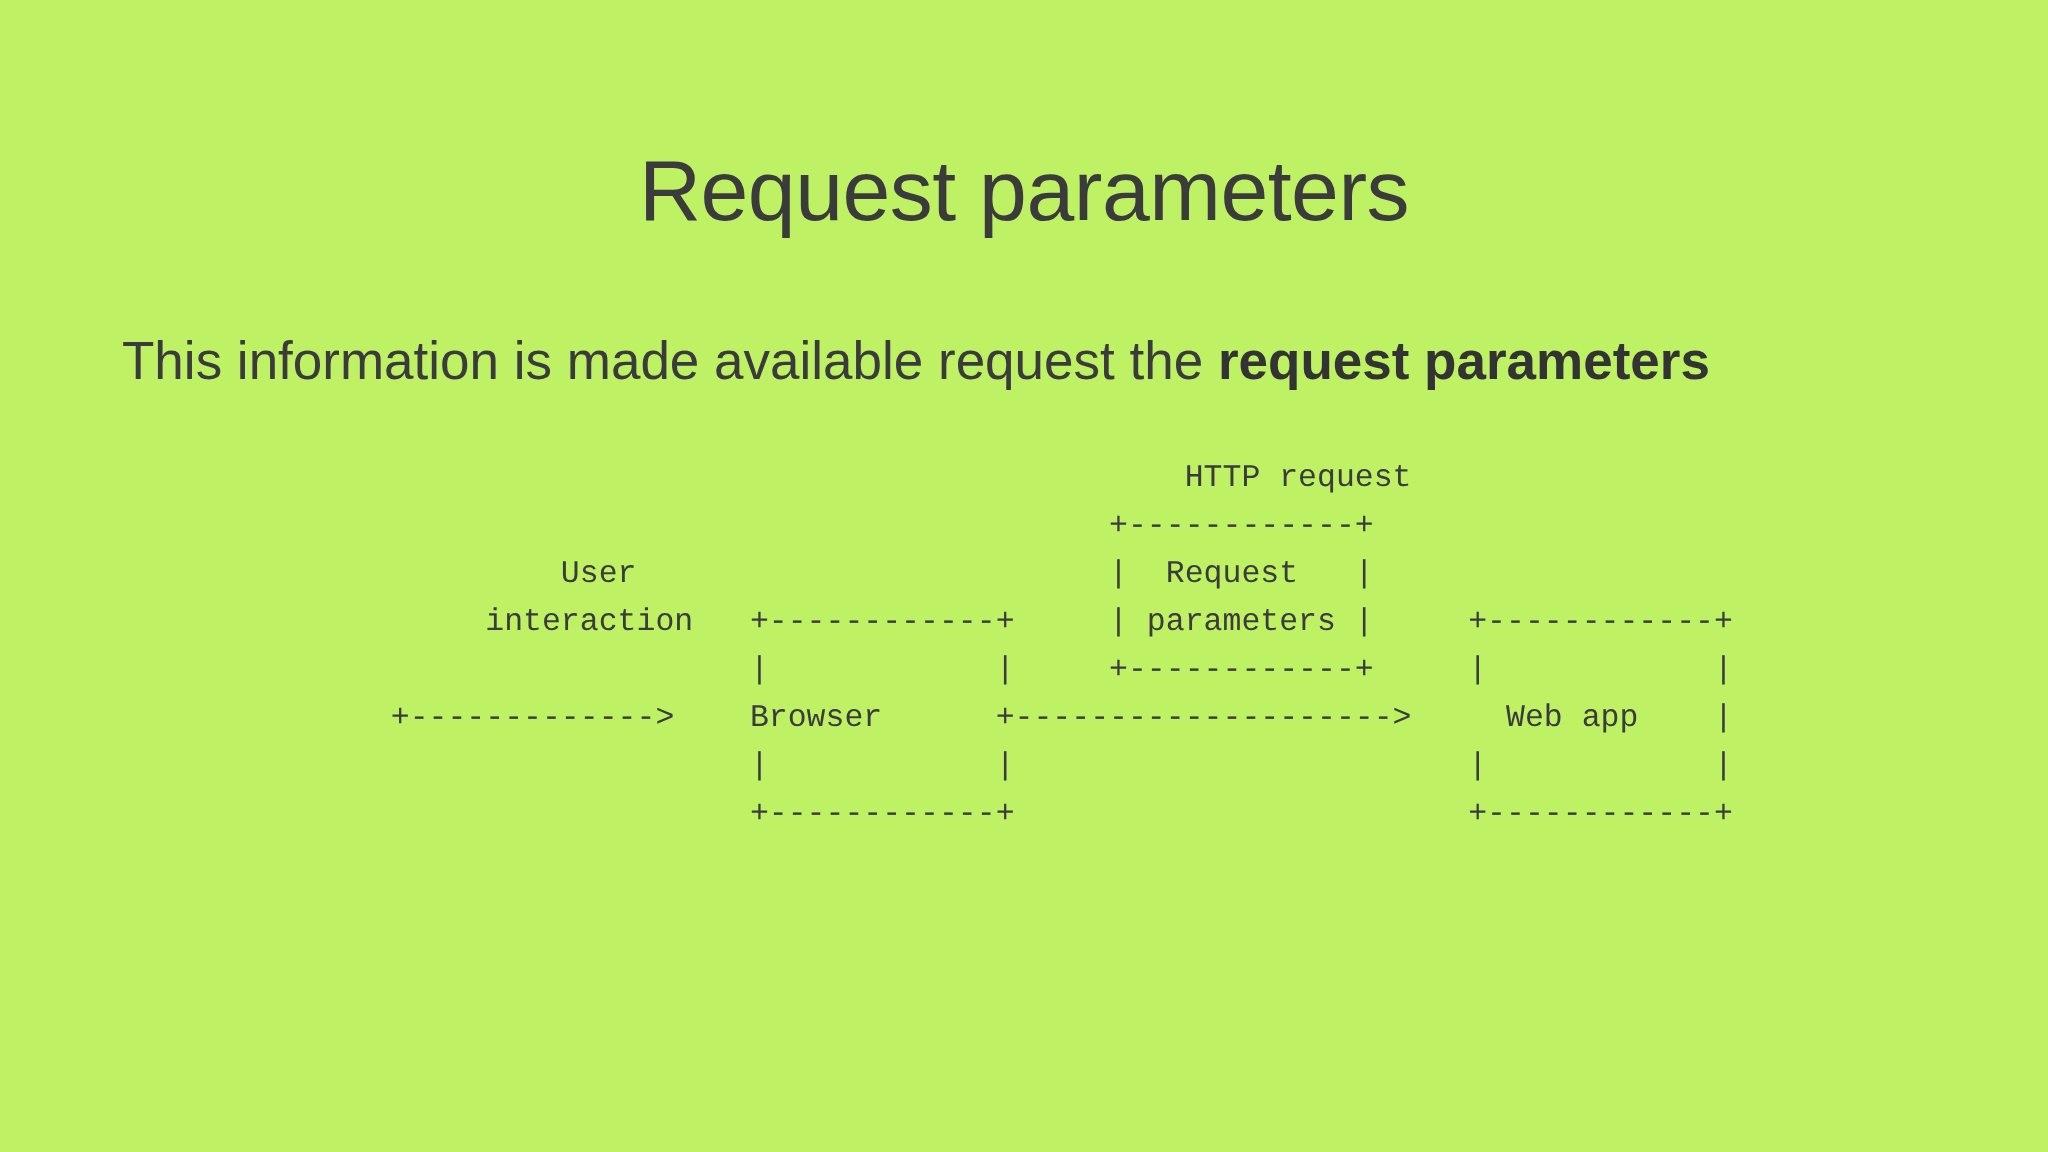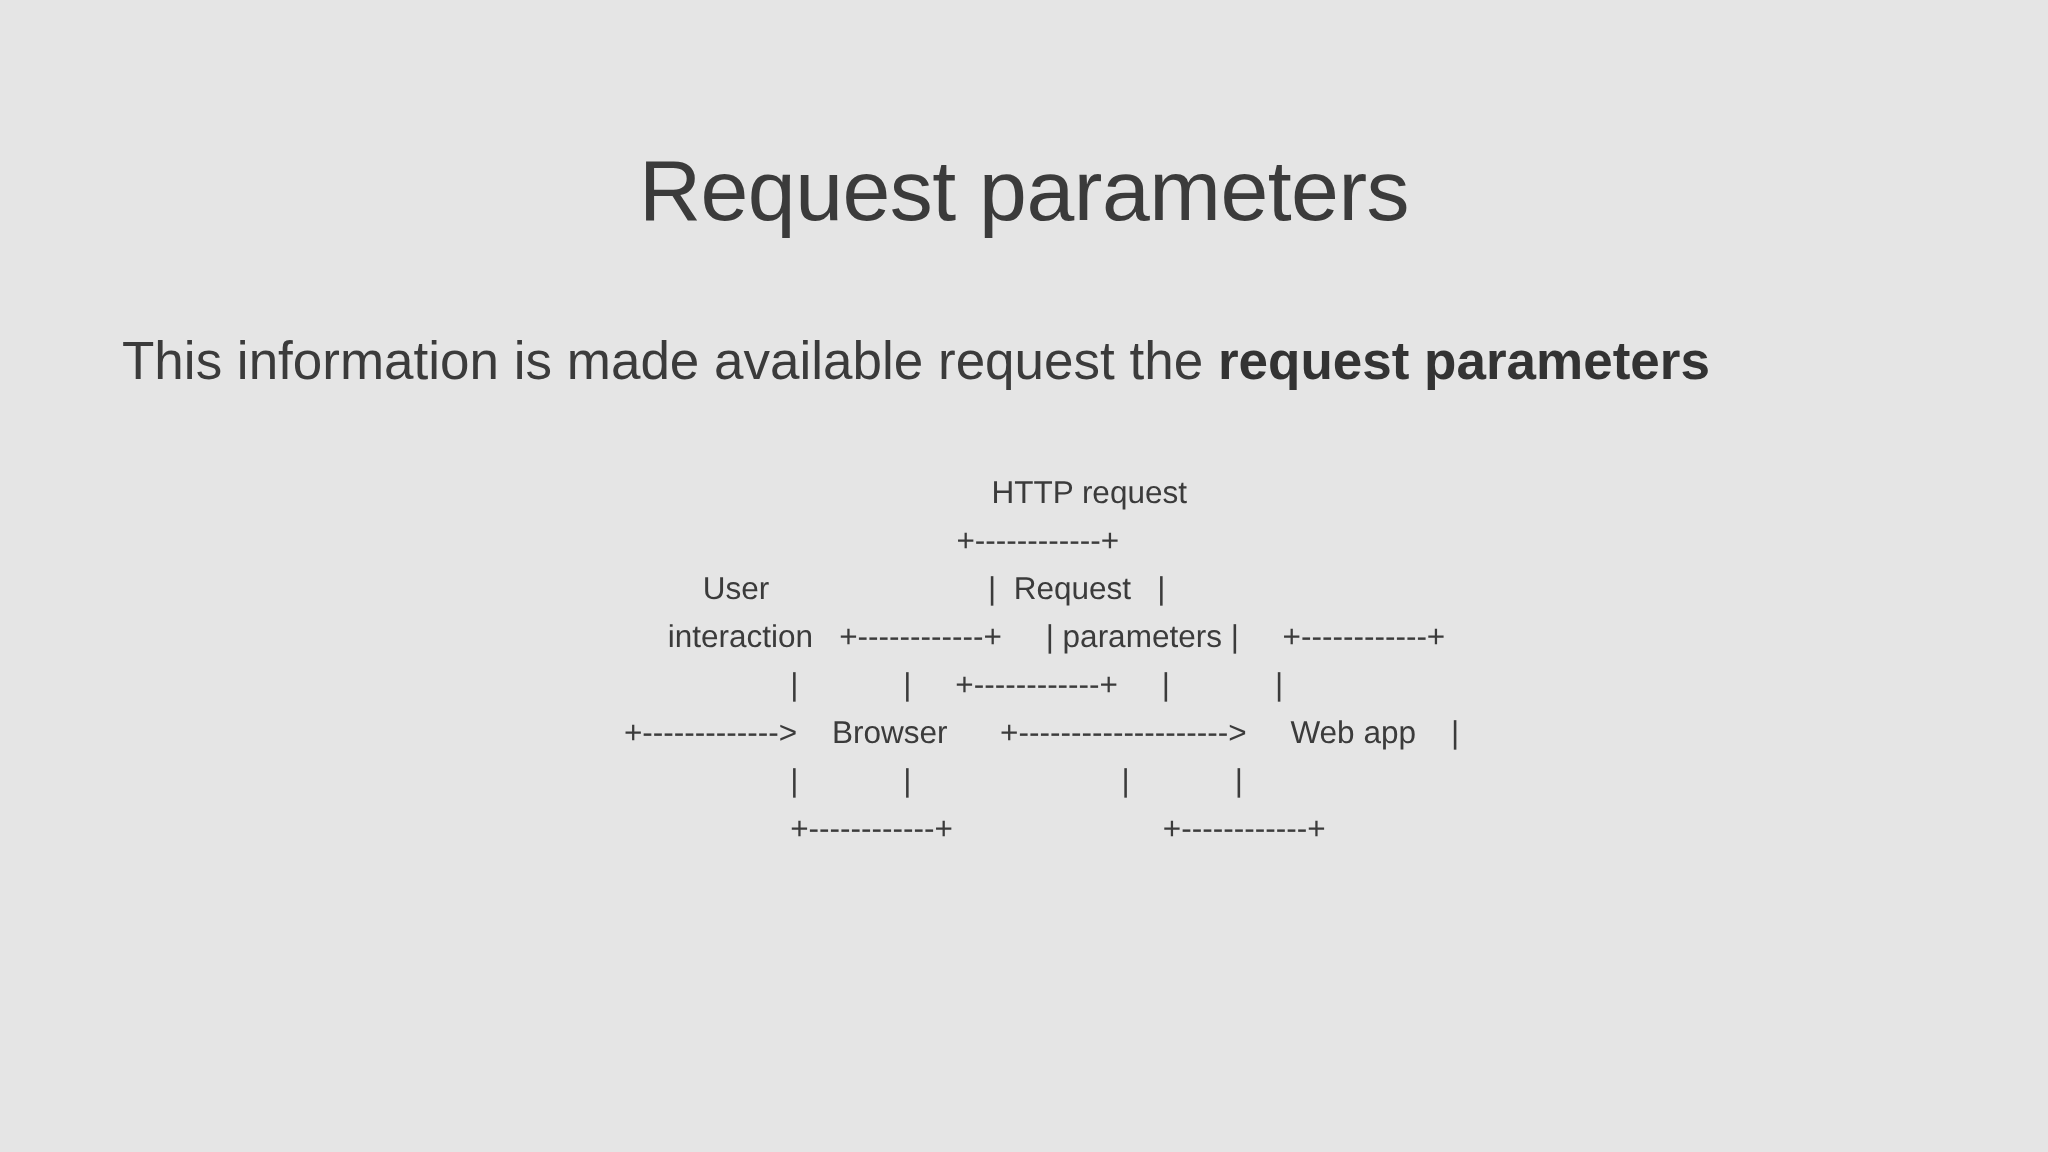--- a/index.html
+++ b/index.html
@@ -13,21 +13,21 @@
     height: 1152px;
     overflow: hidden;
     font-family: "Liberation Sans", sans-serif;
     color: #3a3a3a;
     position: relative;
   }
 
   .slide {
     position: absolute;
     inset: 0;
-    background: #e5e5e5;
+    background: #bef264;
   }
 
   
   .slide-title {
     position: absolute;
     top: 86px;
     left: 0;
     width: 2048px;
     text-align: center;
     font-family: "Liberation Sans", sans-serif;
@@ -61,27 +61,27 @@
   
   .diagram-wrap {
     position: absolute;
     top: 452px;
     left: 0;
     width: 2048px;
     display: flex;
     justify-content: center;
   }
   .ascii-diagram {
-    font-family: Liberation Sans, sans-serif;
+    font-family: Liberation Mono, monospace;
     font-size: 31.5px;
     line-height: 48px;
     letter-spacing: 0px;
     color: #3b3b3b;
     white-space: pre;
-    margin: 16px;
+    margin: 3px;
     font-weight: 400;
     text-rendering: geometricPrecision;
   }
 </style>
 </head>
 <body>
 
 <div class="slide">
 
   <h1 class="slide-title">Request parameters</h1>

